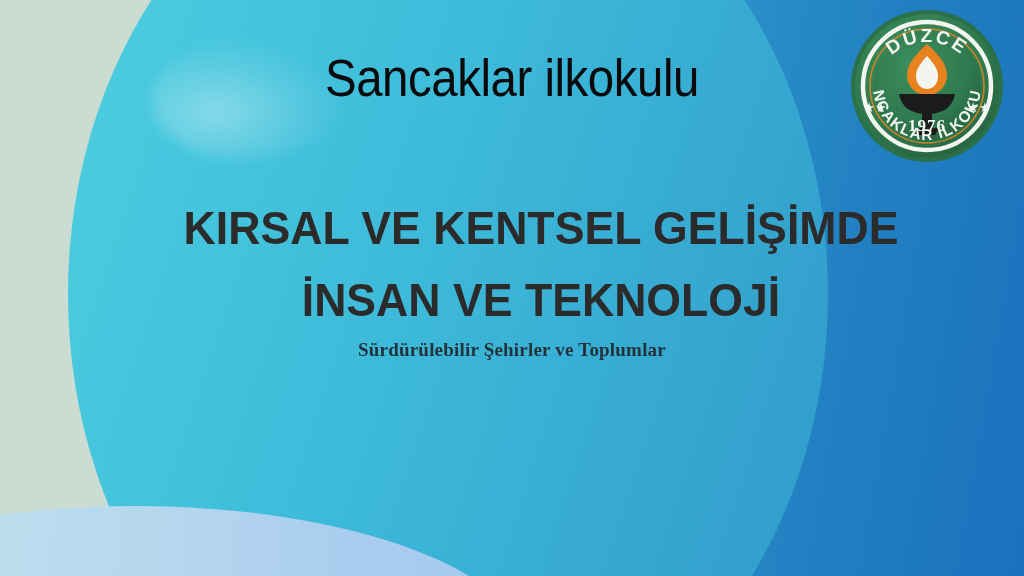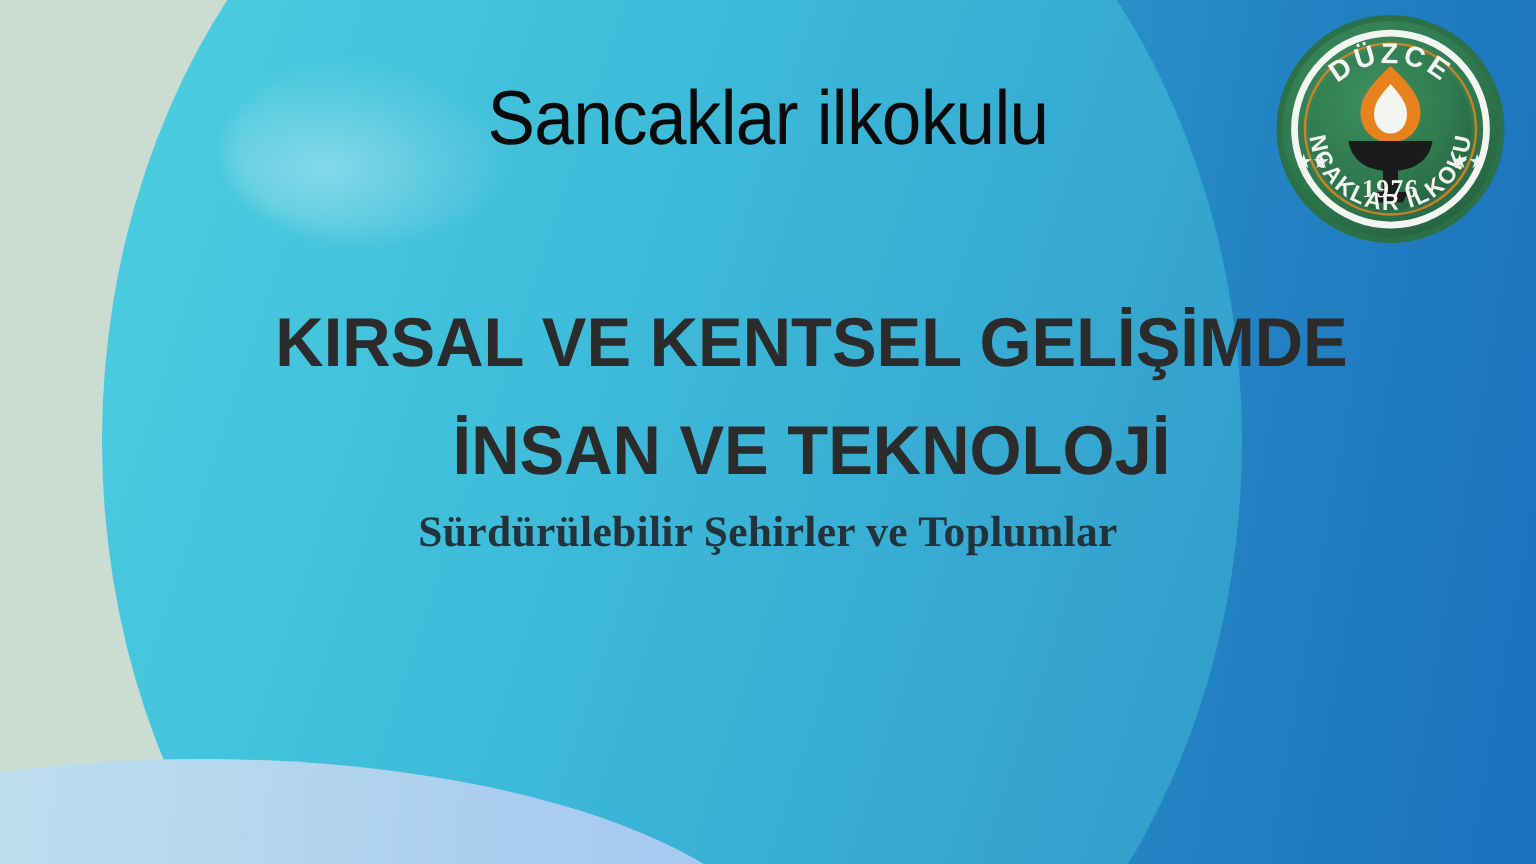--- a/index.html
+++ b/index.html
@@ -155,21 +155,21 @@
   }
 
   .subtitle {
     position: absolute;
     left: 0;
     top: 339px;
     width: 1024px;
     text-align: center;
     font-family: "Liberation Serif", serif;
     font-weight: bold;
-    font-size: 29px;
+    font-size: 19px;
     color: #23333b;
     letter-spacing: 0.2px;
   }
 </style>
 </head>
 <body>
 
 <div class="slide">
 
   <div class="bg-sage"></div>

